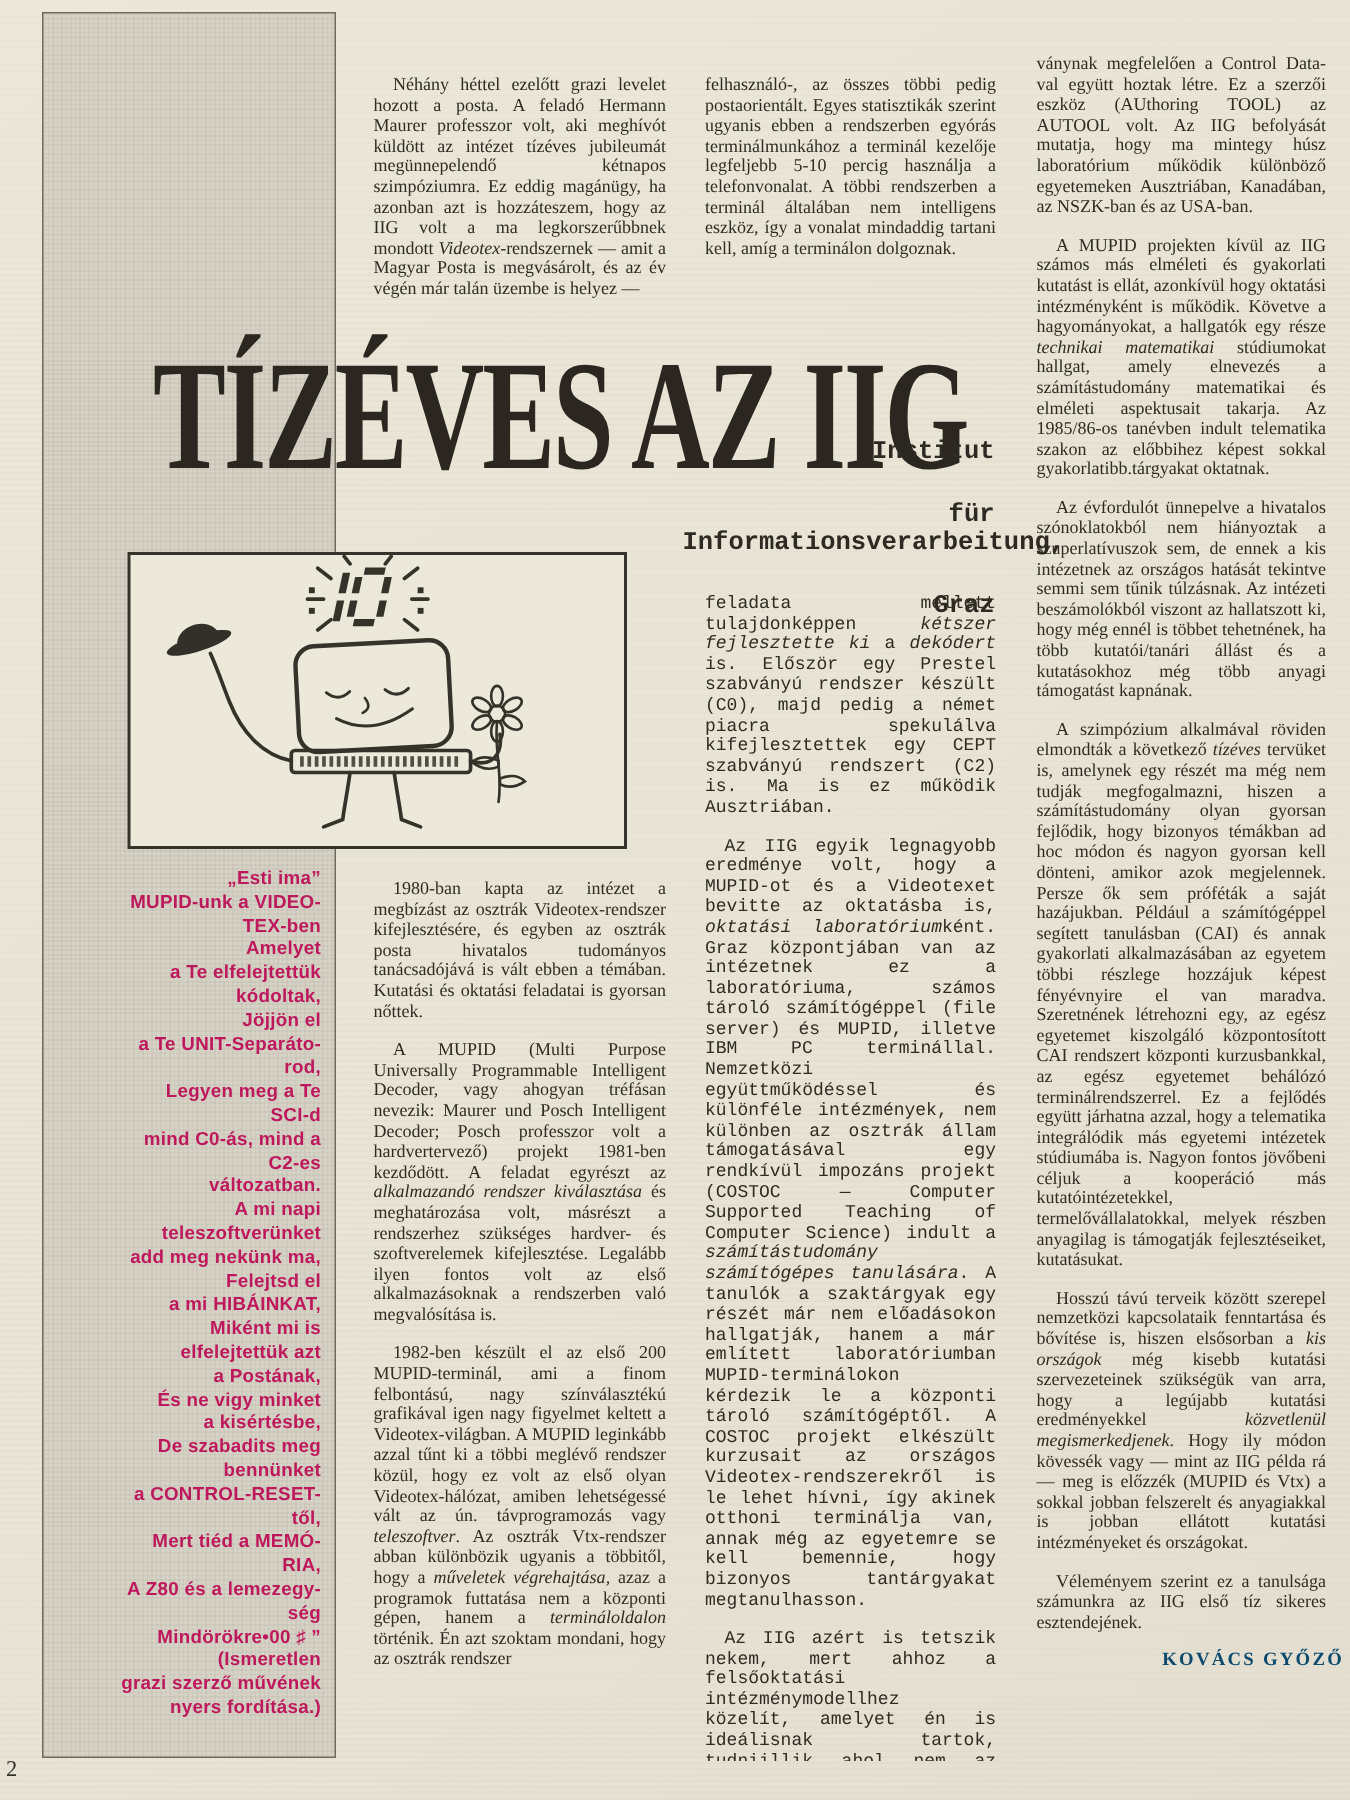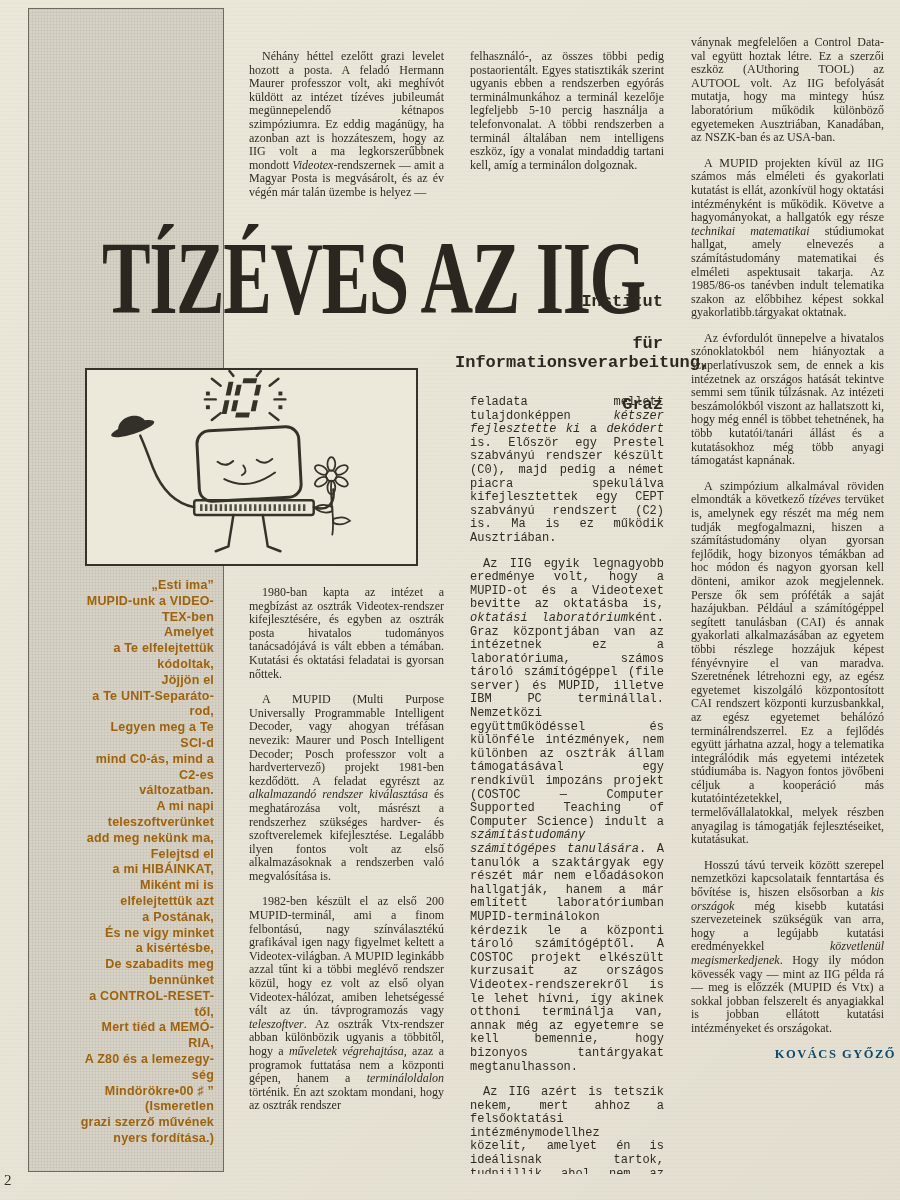--- a/index.html
+++ b/index.html
@@ -36,21 +36,21 @@
   
   .illustration{
     position:absolute;left:85px;top:368px;width:333px;height:198px;
     background:#ece8da;border:2px solid #36332b;box-sizing:border-box;
   }
   .illustration svg{display:block;width:100%;height:100%;}
   
   .poem{
     position:absolute;left:34px;top:578px;width:180px;text-align:right;
     font-family:"Liberation Sans",sans-serif;font-weight:bold;
-    font-size:12.5px;line-height:15.8px;color:#a16207;letter-spacing:0.2px;
+    font-size:12.5px;line-height:15.8px;color:#be185d;letter-spacing:0.2px;
   }
   
   .bodycol{
     position:absolute;text-align:justify;overflow:hidden;
     font-size:12px;line-height:13.6px;color:#2f2b22;
   }
   .para{margin:12px;text-indent:13px;}
   .para.flush{text-indent:0;}
   #col1-top{left:237px;top:38px;width:219px;height:202px;}
   #col2-top{left:458px;top:38px;width:218px;height:202px;}
@@ -207,16 +207,17 @@
     <p class="para">Az IIG egyik legnagyobb eredménye volt, hogy a MUPID-ot és a Videotexet bevitte az oktatásba is, <i>oktatási laboratórium</i>ként. Graz központjában van az intézetnek ez a laboratóriuma, számos tároló számítógéppel (file server) és MUPID, illetve IBM PC terminállal. Nemzetközi együttműködéssel és különféle intézmények, nem különben az osztrák állam támogatásával egy rendkívül impozáns projekt (COSTOC — Computer Supported Teaching of Computer Science) indult a <i>számítástudomány számítógépes tanulására</i>. A tanulók a szaktárgyak egy részét már nem előadásokon hallgatják, hanem a már említett laboratóriumban MUPID-terminálokon kérdezik le a központi tároló számítógéptől. A COSTOC projekt elkészült kurzusait az országos Videotex-rendszerekről is le lehet hívni, így akinek otthoni terminálja van, annak még az egyetemre se kell bemennie, hogy bizonyos tantárgyakat megtanulhasson.</p>
     <p class="para">Az IIG azért is tetszik nekem, mert ahhoz a felsőoktatási intézménymodellhez közelít, amelyet én is ideálisnak tartok, tudniillik ahol nem az <i>oktatáson</i>, hanem a <i>tanuláson</i> van a hangsúly. A tanár feladata, hogy a tananyagot a <i>közreműködése nélkül</i> a tanuló megtanulhassa. Ebben az általam ideálisnak tartott <i>tanulási intézményben</i> a tanár pedagógus, tervező, konzulens, kutatásvezető, egyszóval a tanulás irányítója és nem a tananyag orális előadója.</p>
   </div>
 
 <div class="bodycol" id="col3">
 <p class="para flush">ványnak megfelelően a Control Data-val együtt hoztak létre. Ez a szerzői eszköz (AUthoring TOOL) az AUTOOL volt. Az IIG befolyását mutatja, hogy ma mintegy húsz laboratórium működik különböző egyetemeken Ausztriában, Kanadában, az NSZK-ban és az USA-ban.</p>
     <p class="para">A MUPID projekten kívül az IIG számos más elméleti és gyakorlati kutatást is ellát, azonkívül hogy oktatási intézményként is működik. Követve a hagyományokat, a hallgatók egy része <i>technikai matematikai</i> stúdiumokat hallgat, amely elnevezés a számítástudomány matematikai és elméleti aspektusait takarja. Az 1985/86-os tanévben indult telematika szakon az előbbihez képest sokkal gyakorlatibb.tárgyakat oktatnak.</p>
     <p class="para">Az évfordulót ünnepelve a hivatalos szónoklatokból nem hiányoztak a szuperlatívuszok sem, de ennek a kis intézetnek az országos hatását tekintve semmi sem tűnik túlzásnak. Az intézeti beszámolókból viszont az hallatszott ki, hogy még ennél is többet tehetnének, ha több kutatói/tanári állást és a kutatásokhoz még több anyagi támogatást kapnának.</p>
     <p class="para">A szimpózium alkalmával röviden elmondták a következő <i>tízéves</i> tervüket is, amelynek egy részét ma még nem tudják megfogalmazni, hiszen a számítástudomány olyan gyorsan fejlődik, hogy bizonyos témákban ad hoc módon és nagyon gyorsan kell dönteni, amikor azok megjelennek. Persze ők sem próféták a saját hazájukban. Például a számítógéppel segített tanulásban (CAI) és annak gyakorlati alkalmazásában az egyetem többi részlege hozzájuk képest fényévnyire el van maradva. Szeretnének létrehozni egy, az egész egyetemet kiszolgáló központosított CAI rendszert központi kurzusbankkal, az egész egyetemet behálózó terminálrendszerrel. Ez a fejlődés együtt járhatna azzal, hogy a telematika integrálódik más egyetemi intézetek stúdiumába is. Nagyon fontos jövőbeni céljuk a kooperáció más kutatóintézetekkel, termelővállalatokkal, melyek részben anyagilag is támogatják fejlesztéseiket, kutatásukat.</p>
     <p class="para">Hosszú távú terveik között szerepel nemzetközi kapcsolataik fenntartása és bővítése is, hiszen elsősorban a <i>kis országok</i> még kisebb kutatási szervezeteinek szükségük van arra, hogy a legújabb kutatási eredményekkel <i>közvetlenül megismerkedjenek</i>. Hogy ily módon kövessék vagy — mint az IIG példa rá — meg is előzzék (MUPID és Vtx) a sokkal jobban felszerelt és anyagiakkal is jobban ellátott kutatási intézményeket és országokat.</p>
+    <p class="para">Véleményem szerint ez a tanulsága számunkra az IIG első tíz sikeres esztendejének.</p>
     <div class="byline">KOVÁCS GYŐZŐ</div>
   </div>
 
 <div class="page-number">2</div>
 
 </body></html>

